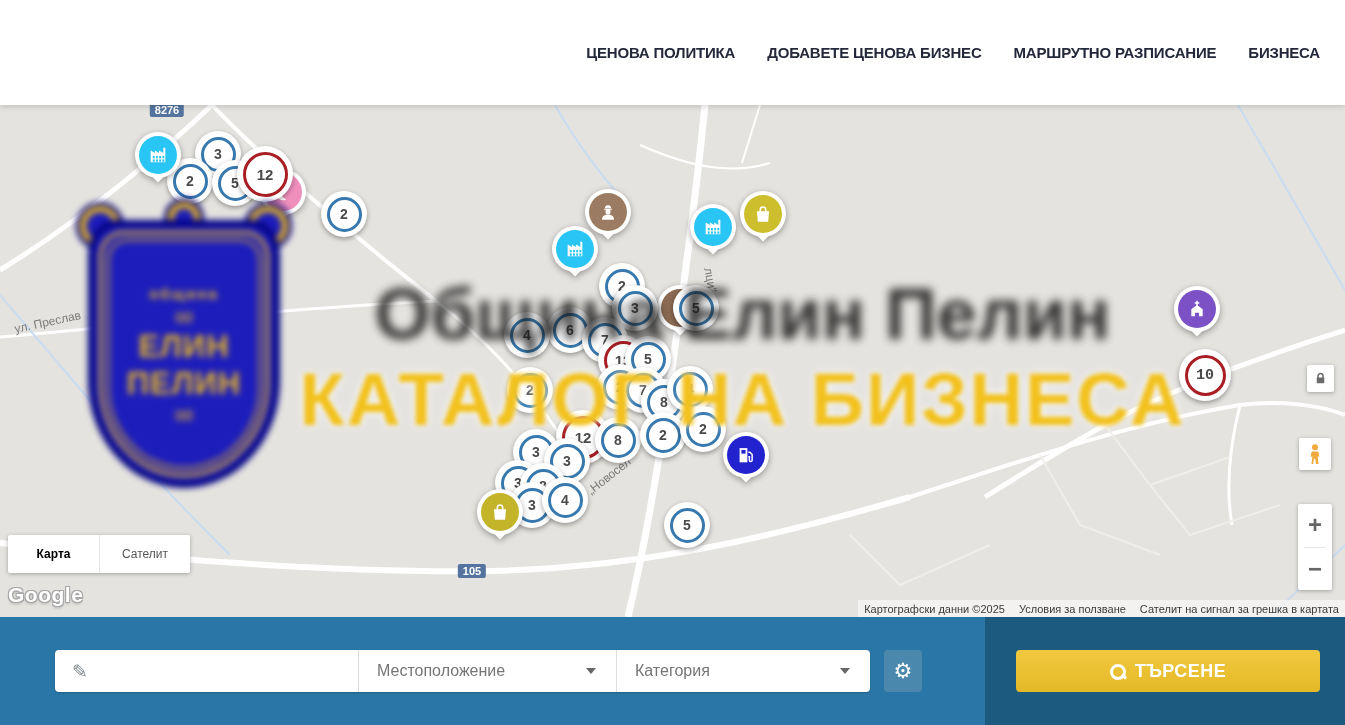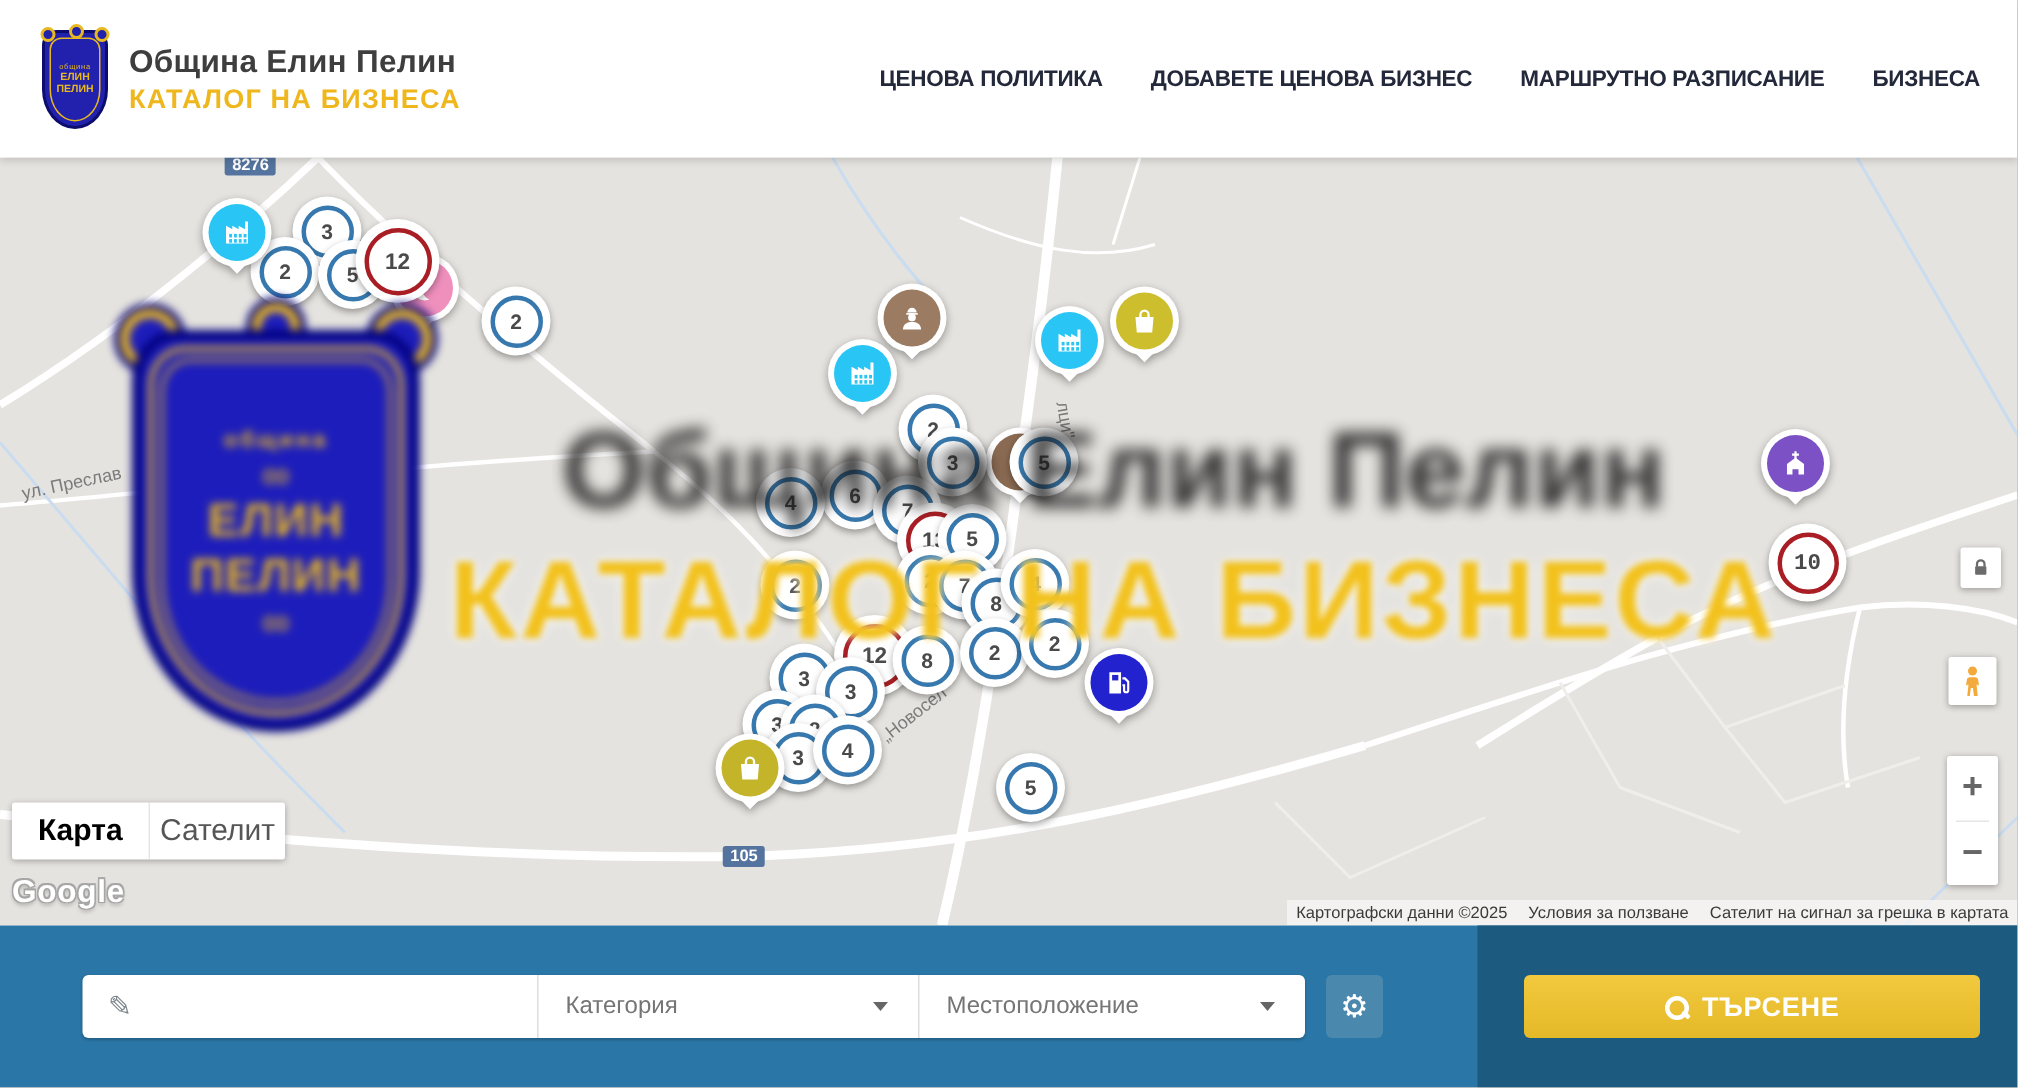--- a/index.html
+++ b/index.html
@@ -72,21 +72,21 @@
               font-size:72px; font-weight:bold; color:#151515; filter:blur(5px); opacity:.88;
               z-index:21; pointer-events:none; white-space:nowrap; }
   .wm-sub { position:absolute; left:0; top:252px; width:100%; text-align:center; padding-left:140px;
               font-size:74px; font-weight:bold; color:#f2c11c; letter-spacing:2px; filter:blur(2px);
               text-shadow:0 0 8px rgba(255,255,255,.9), 0 0 2px rgba(255,255,255,.8);
               z-index:21; pointer-events:none; white-space:nowrap; }
 
   
   .maptype { position:absolute; left:8px; top:430px; height:38px; display:flex; background:#fff; border-radius:2px;
              box-shadow:0 1px 4px rgba(0,0,0,.3); z-index:30; overflow:hidden; }
-  .maptype .mt { width:91px; display:flex; align-items:center; justify-content:center; font-size:20px; cursor:pointer; }
+  .maptype .mt { width:91px; display:flex; align-items:center; justify-content:center; font-size:12px; cursor:pointer; }
   .maptype .mt.active { font-weight:bold; color:#000; }
   .maptype .mt.idle { color:#565656; border-left:1px solid #e6e6e6; }
   .glogo { position:absolute; left:8px; top:478px; font-size:21px; font-weight:bold; color:#fff; z-index:30;
            letter-spacing:.5px; cursor:pointer;
            text-shadow:-1px -1px 0 #a6a6a6, 1px -1px 0 #a6a6a6, -1px 1px 0 #a6a6a6, 1px 1px 0 #a6a6a6, 0 2px 3px rgba(0,0,0,.25); }
   .attrib { position:absolute; right:0; bottom:0; height:17px; background:rgba(245,245,245,.82);
             display:flex; align-items:center; gap:14px; padding:0 6px; font-size:11px; color:#3a3a3a; z-index:30; }
   .attrib span { white-space:nowrap; }
   .attrib .lnk { cursor:pointer; }
   .ctl { position:absolute; background:#fff; box-shadow:0 1px 4px rgba(0,0,0,.3); border-radius:2px; z-index:30;
@@ -425,62 +425,47 @@
         <div class="pin-tail"></div>
         <div class="pin-circle">
           <div class="pin-inner" style="background:#7b51c5;color:#7b51c5">
             <svg viewBox="0 0 24 24">
               <path fill="#fff" d="M11.2 3h1.6v1.7h1.7v1.6h-1.7v2l5.4 4V20h-4v-3.8h-4.4V20h-4v-7.7l5.4-4v-2H9.5V4.7h1.7V3z"></path>
             </svg>
           </div>
         </div>
       </div>
       <div class="road-badge" style="left: 167px; top: 5px;">8276</div>
-      <div class="road-badge" style="left: 496px; top: 466px;">105</div>
+      <div class="road-badge" style="left: 472px; top: 466px;">105</div>
       <div class="street-label" style="left: 14px; top: 210px; transform: rotate(-12deg);">ул. Преслав</div>
       <div class="street-label" style="left: 560px; top: 372px; transform: rotate(-38deg);">бул. „Новосел</div>
       <div class="street-label" style="left: 698px; top: 168px; transform: rotate(80deg);">лци"</div>
     </div>
 
   <div class="header">
-    <div class="logo-wrap">
-      <div class="crest-sm">
-        <span class="curl l"></span>
-          <span class="curl r"></span>
-          <span class="curl c"></span>
-        <span class="frame"></span>
-        <span class="t1">община</span>
-        <span class="t2">ЕЛИН</span>
-        <span class="t2">ПЕЛИН</span>
-      </div>
-      <div class="logo-text">
-        <div class="logo-title">Община Елин Пелин</div>
-        <div class="logo-sub">КАТАЛОГ НА БИЗНЕСА</div>
-      </div>
-    </div>
     <nav class="nav">
         <a>ЦЕНОВА ПОЛИТИКА</a>
         <a>ДОБАВЕТЕ ЦЕНОВА БИЗНЕС</a>
         <a>МАРШРУТНО РАЗПИСАНИЕ</a>
         <a>БИЗНЕСА</a>
       </nav>
   </div>
 
   <div class="searchbar">
     <div class="dark"></div>
     <div class="sgroup">
       <div class="sfield f-key">
         <span class="pencil">✎</span>
       </div>
+      <div class="sfield f-loc">
+        <span class="sel-text">Местоположение</span>
+        <span class="chev"></span>
+      </div>
       <div class="sfield f-cat">
         <span class="sel-text">Категория</span>
-        <span class="chev"></span>
-      </div>
-      <div class="sfield f-loc">
-        <span class="sel-text">Местоположение</span>
         <span class="chev"></span>
       </div>
     </div>
     <button class="gearbtn">
       <span>⚙</span>
     </button>
     <button class="searchbtn">
       <span class="mag"></span>
       <span>ТЪРСЕНЕ</span>
     </button>

